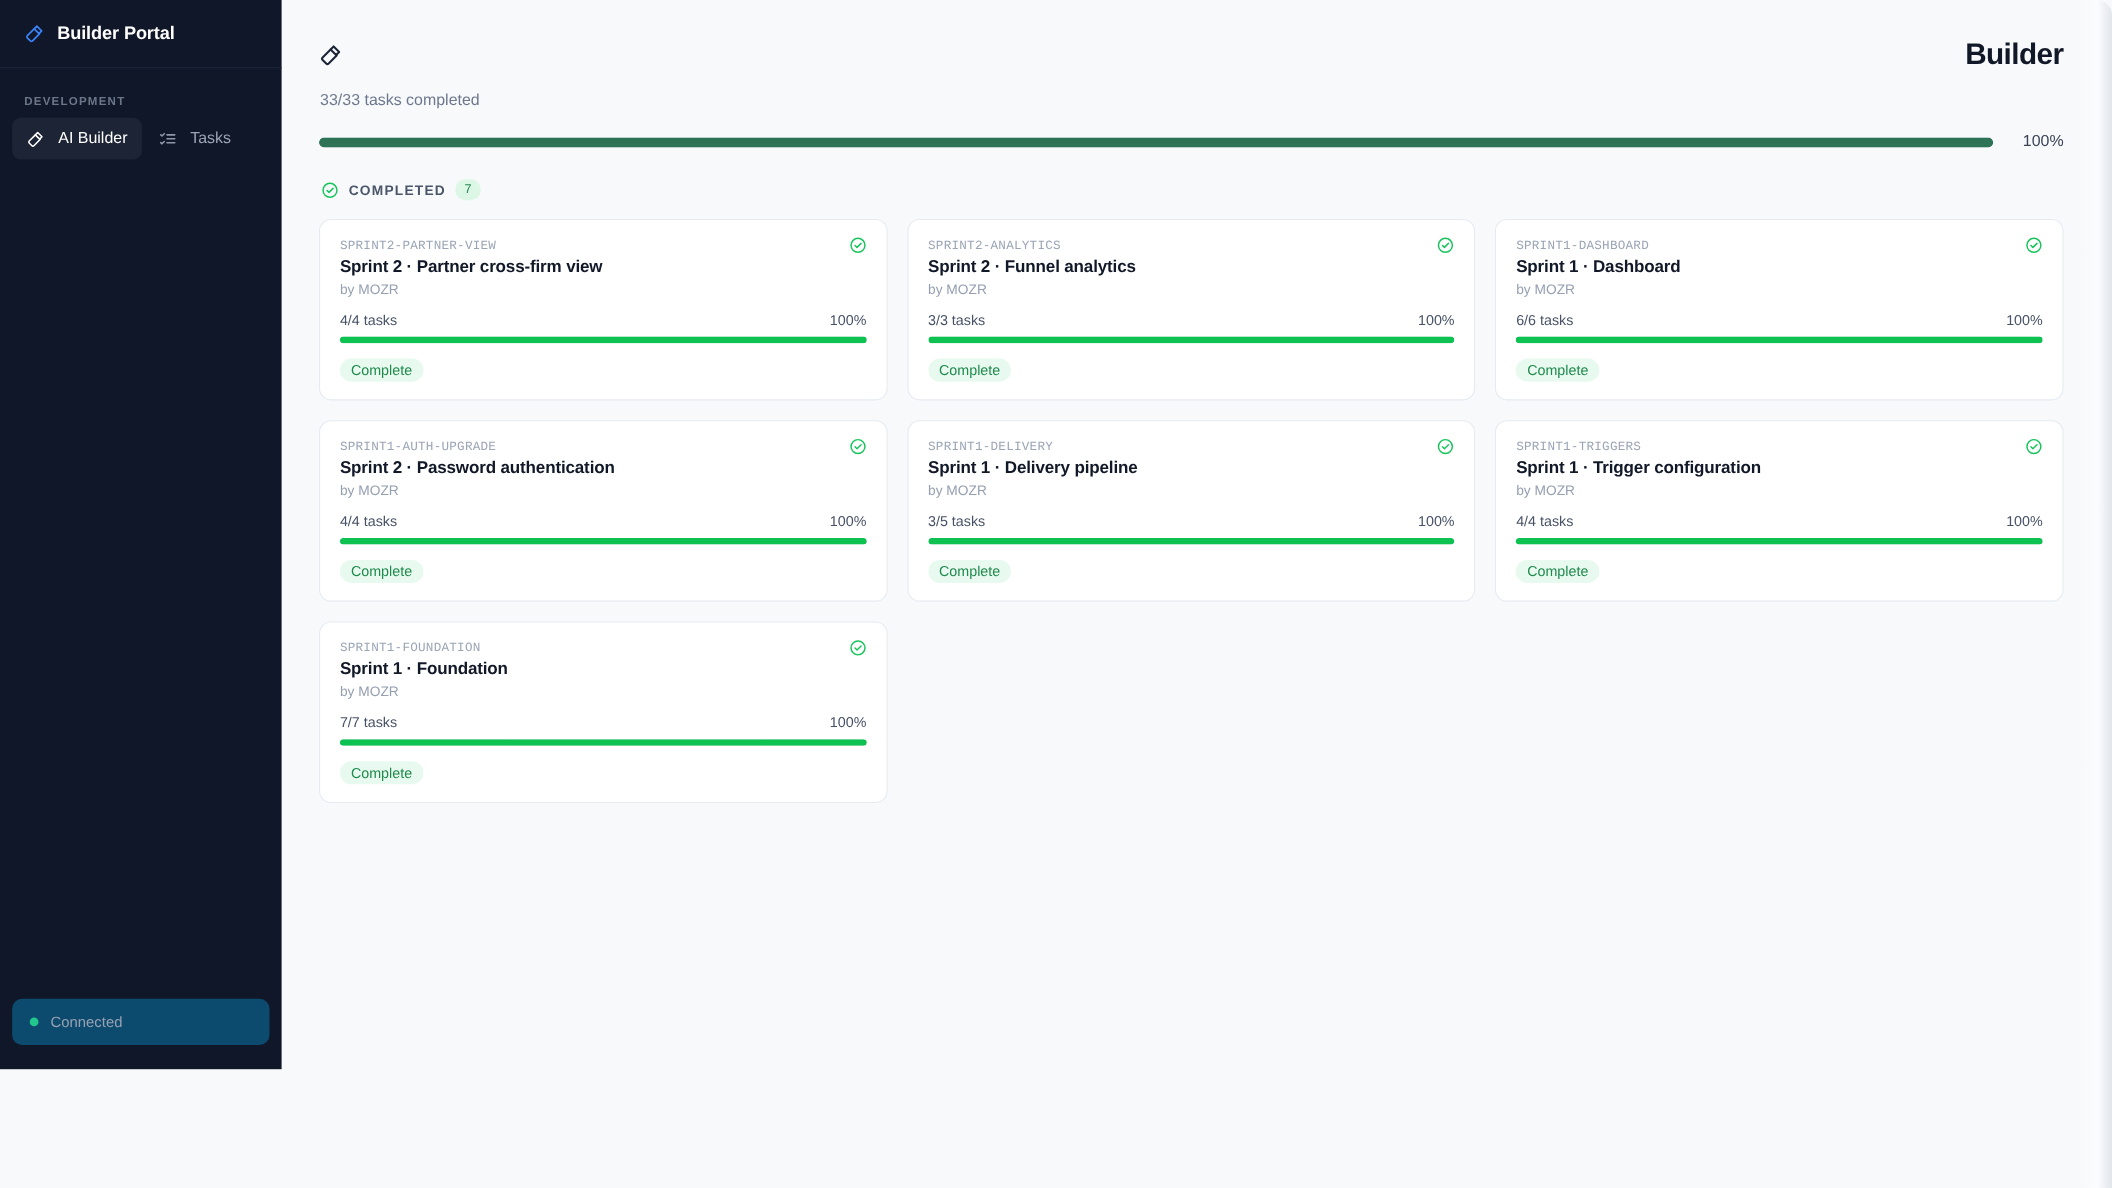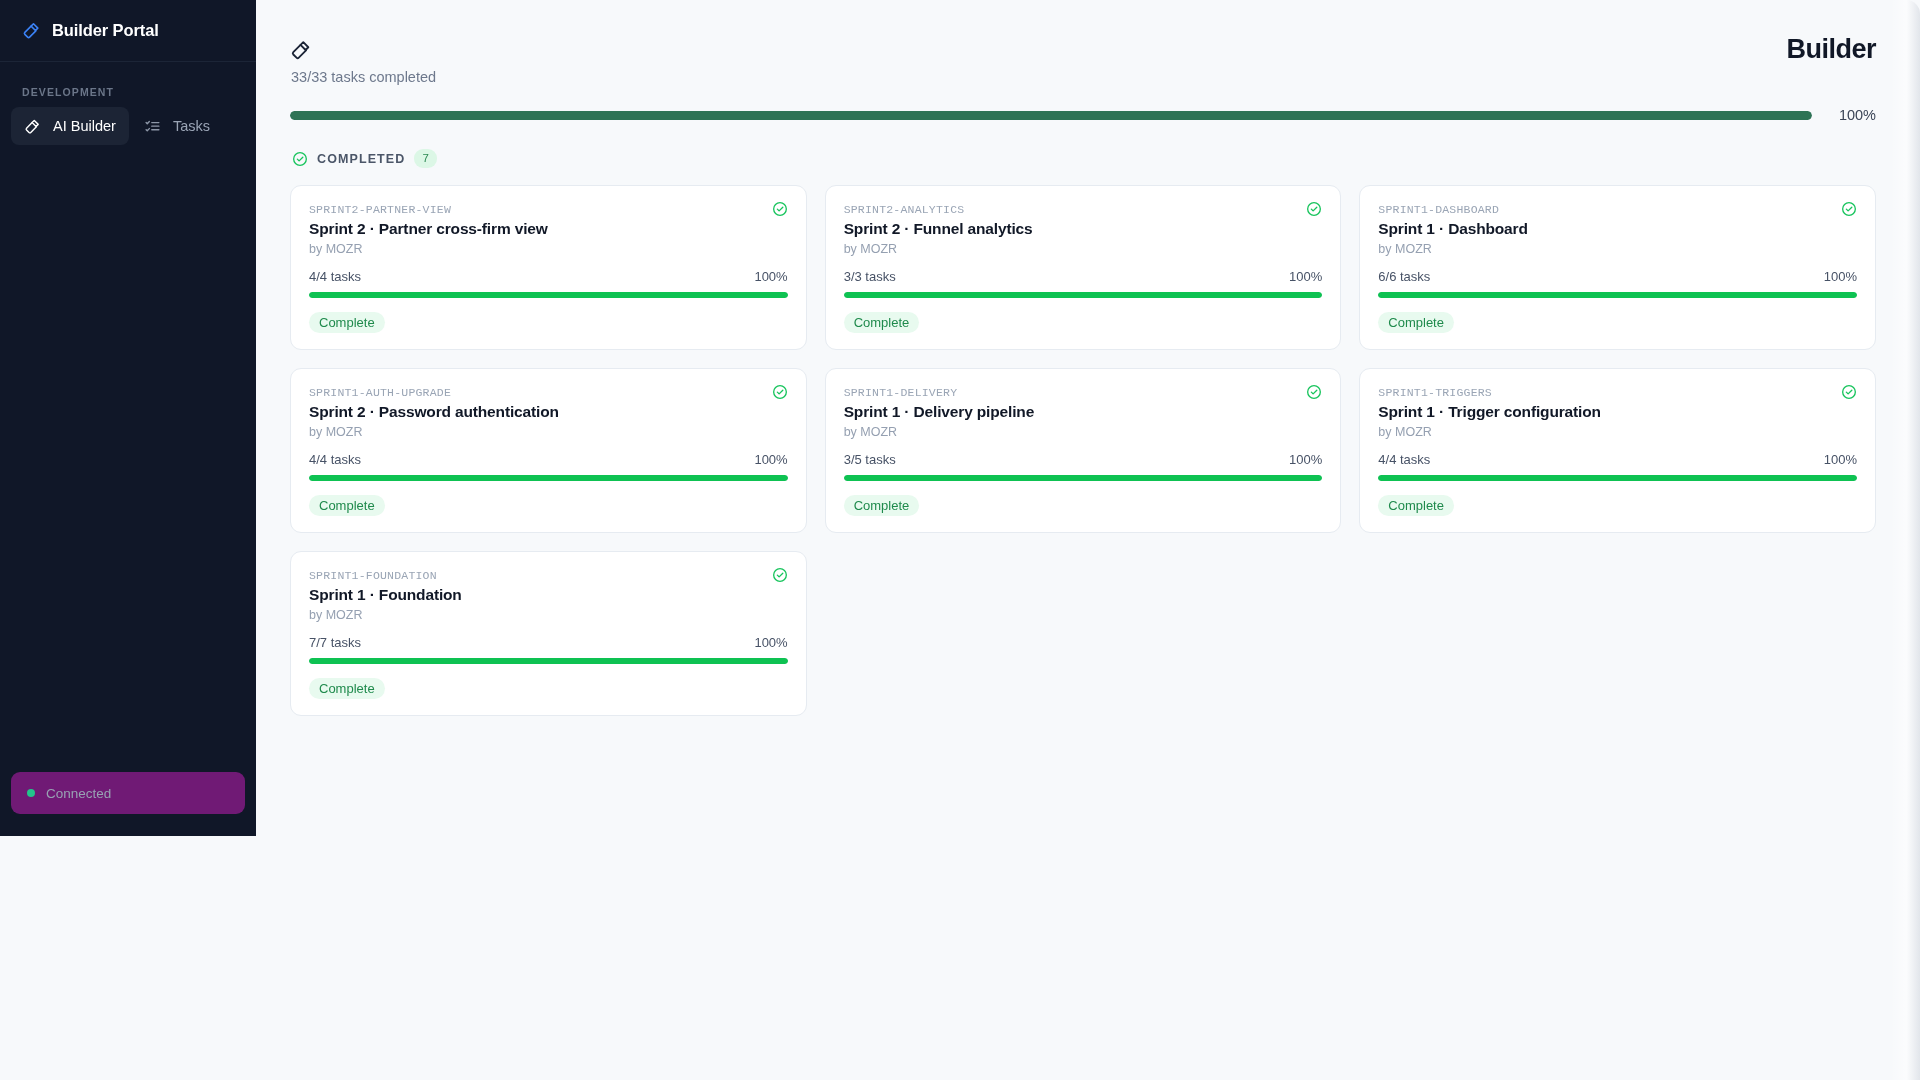--- a/index.html
+++ b/index.html
@@ -17,21 +17,21 @@
     width: 1920px;
     height: 1080px;
     background: #f7f9fb;
     position: relative;
   }
 
   
   .sidebar {
     width: 256px;
     min-width: 256px;
-    height: 836px;
+    height: 972px;
     background: #111827;
     background: #101728;
     display: flex;
     flex-direction: column;
     position: relative;
     z-index: 5;
   }
 
   .sidebar-brand {
     height: 62px;
@@ -77,21 +77,21 @@
   .sidebar-spacer { flex: 1; }
 
   .sidebar-footer { padding: 0 11px 22px 11px; }
   .status-pill {
     display: flex;
     align-items: center;
     gap: 11px;
     height: 42px;
     padding: 0 16px;
     border-radius: 9px;
-    background: #701a75;
+    background: #0c4a6e;
   }
   .status-dot {
     width: 8px; height: 8px; border-radius: 50%;
     background: #22c58b;
     flex: none;
   }
   .status-text { color: #98a2b3; font-size: 13.5px; }
 
   
   .main {
@@ -110,21 +110,21 @@
     justify-content: space-between;
   }
   .title-icon { width: 22px; height: 22px; display: block; flex: none; }
   .page-title {
     font-size: 27px;
     font-weight: bold;
     color: #111827;
     letter-spacing: -0.5px;
   }
   .page-subtitle {
-    margin-top: 4px;
+    margin-top: 18px;
     font-size: 14.5px;
     color: #6d788c;
     padding-left: 1px;
   }
 
   
   .overall-row {
     display: flex;
     align-items: center;
     gap: 22px;

